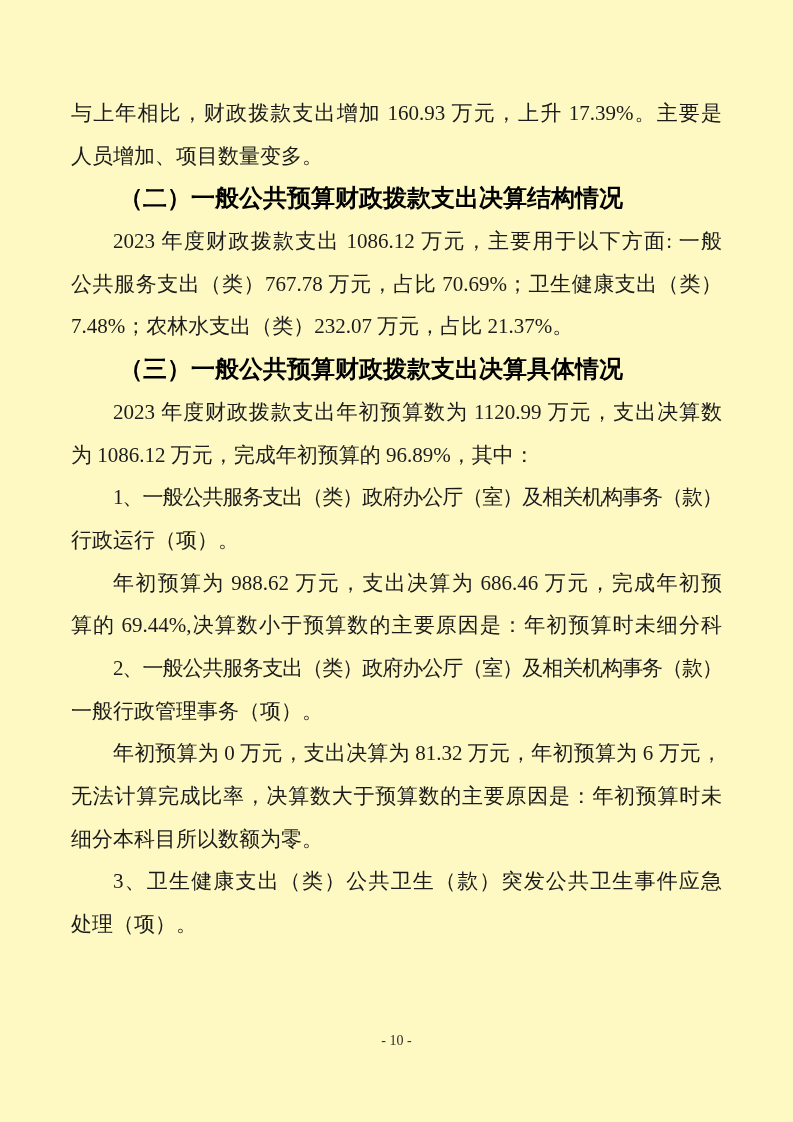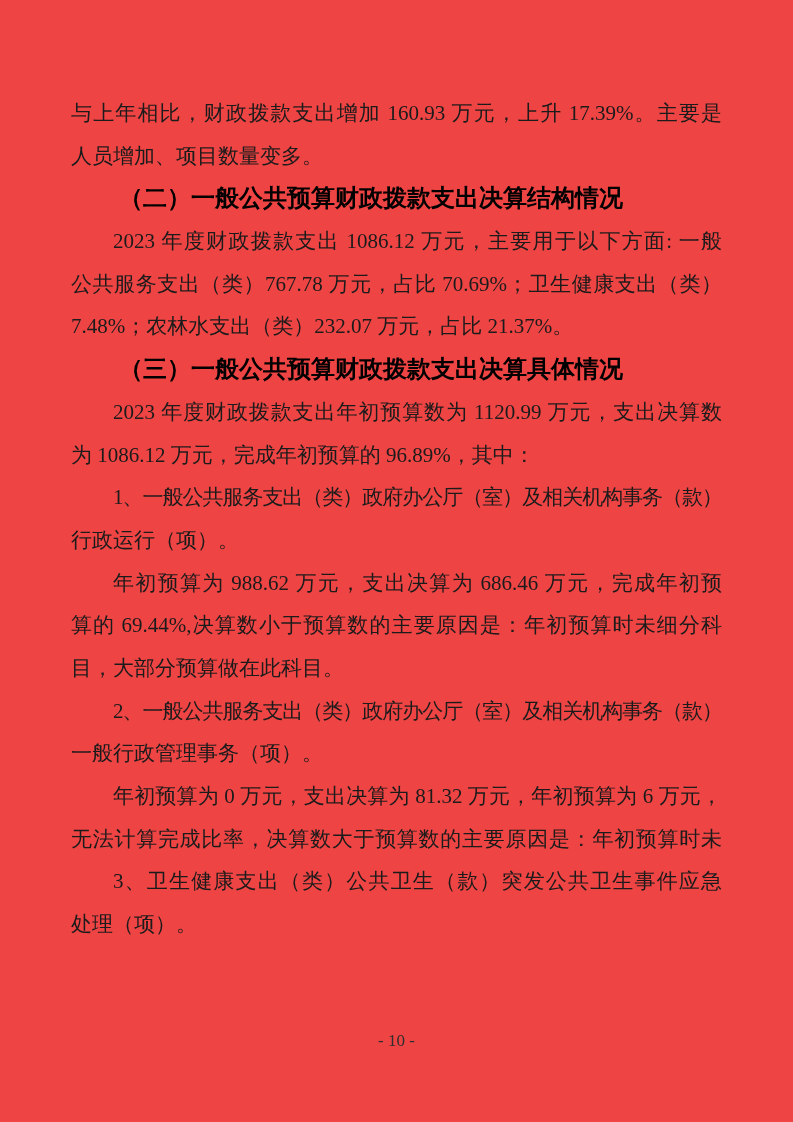--- a/index.html
+++ b/index.html
@@ -1,20 +1,20 @@
 <!DOCTYPE html>
 <html lang="zh"><head>
 <meta charset="utf-8">
 <style>
   html,body{margin:0;padding:0;background:#e9e9e9;}
   .page{
     position:relative;
     width:793px;height:1122px;
     margin:0 auto;
-    background:#ef4444;
+    background:#fef9c3;
     overflow:hidden;
     color:#1b1b1b;
     font-family:"Liberation Serif","DejaVu Serif",serif;
   }
   .content{
     position:absolute;
     left:71px;right:71px;top:92px;
   }
   .ln{
     height:42.7px;
@@ -35,21 +35,21 @@
     font-size:24px;
     text-align:left;
     text-align-last:left;
   }
   .ind{text-indent:2em;}
   .pageno{
     position:absolute;
     left:0;right:0;top:1030px;
     height:22px;line-height:22px;
     text-align:center;
-    font-size:17px;
+    font-size:14px;
     color:#2e2e2e;
     font-family:"Liberation Serif","DejaVu Serif",serif;
   }
 </style>
 </head>
 <body>
 
 <div class="page">
   <div class="content">
     <div class="ln" style="">与上年相比，财政拨款支出增加 160.93 万元，上升 17.39%。主要是</div>
@@ -58,22 +58,22 @@
     <div class="ln ind" style="">2023 年度财政拨款支出 1086.12 万元，主要用于以下方面: 一般</div>
     <div class="ln" style="">公共服务支出（类）767.78 万元，占比 70.69%；卫生健康支出（类）</div>
     <div class="ln end" style="">7.48%；农林水支出（类）232.07 万元，占比 21.37%。</div>
     <div class="ln head ind" style="">（三）一般公共预算财政拨款支出决算具体情况</div>
     <div class="ln ind" style="">2023 年度财政拨款支出年初预算数为 1120.99 万元，支出决算数</div>
     <div class="ln end" style="">为 1086.12 万元，完成年初预算的 96.89%，其中：</div>
     <div class="ln ind" style="letter-spacing: -1.09677px;">1、一般公共服务支出（类）政府办公厅（室）及相关机构事务（款）</div>
     <div class="ln end" style="">行政运行（项）。</div>
     <div class="ln ind" style="">年初预算为 988.62 万元，支出决算为 686.46 万元，完成年初预</div>
     <div class="ln" style="">算的 69.44%,决算数小于预算数的主要原因是：年初预算时未细分科</div>
-    <div class="ln end" style="">目，大部分预算做在此科目。</div>
     <div class="ln ind" style="letter-spacing: -1.09677px;">2、一般公共服务支出（类）政府办公厅（室）及相关机构事务（款）</div>
     <div class="ln end" style="">一般行政管理事务（项）。</div>
     <div class="ln ind" style="">年初预算为 0 万元，支出决算为 81.32 万元，年初预算为 6 万元，</div>
     <div class="ln" style="">无法计算完成比率，决算数大于预算数的主要原因是：年初预算时未</div>
+    <div class="ln end" style="">细分本科目所以数额为零。</div>
     <div class="ln ind" style="">3、卫生健康支出（类）公共卫生（款）突发公共卫生事件应急</div>
     <div class="ln end" style="">处理（项）。</div>
   </div>
   <div class="pageno">- 10 -</div>
 </div>
 
 </body></html>

